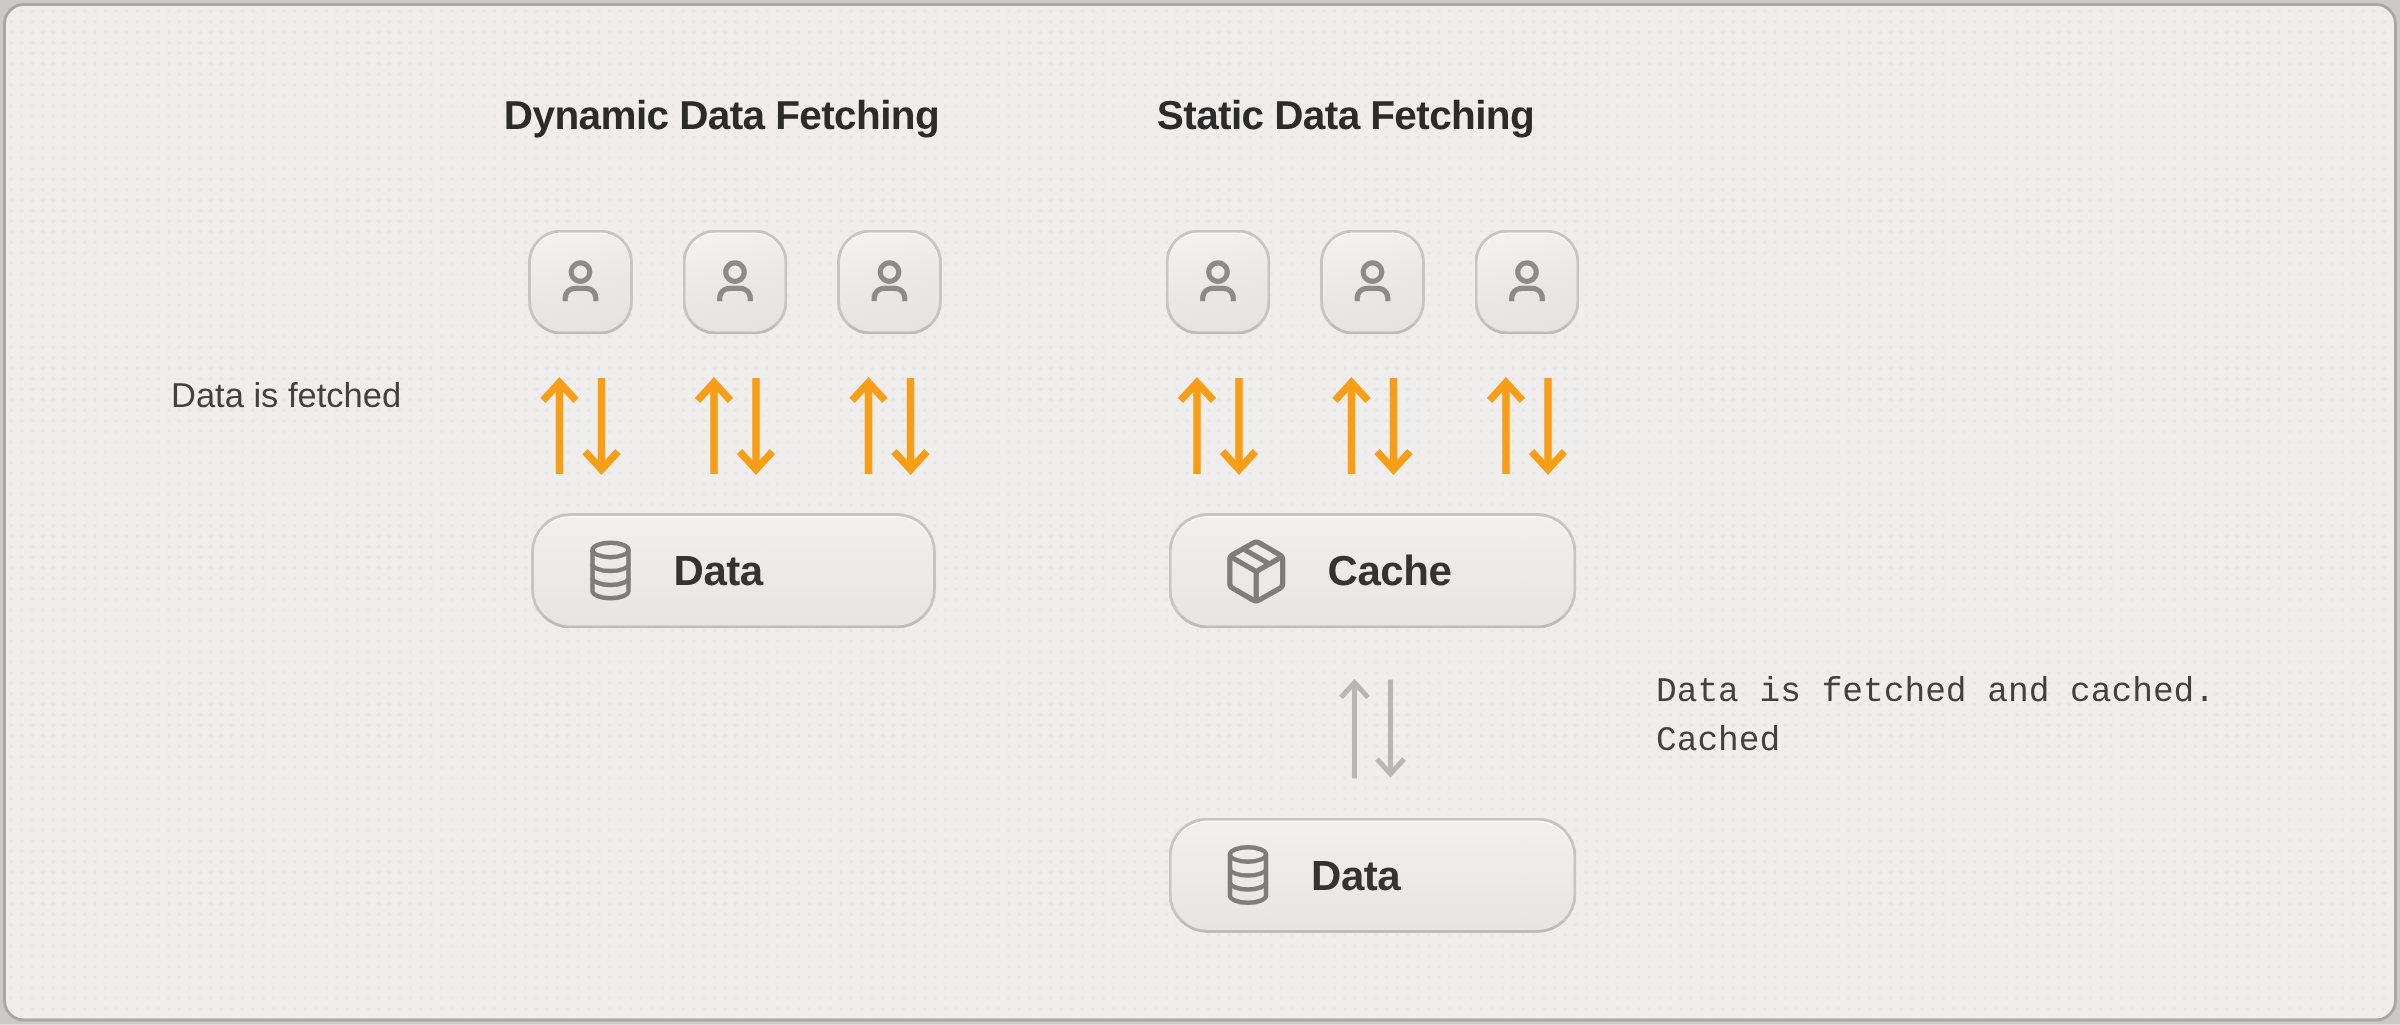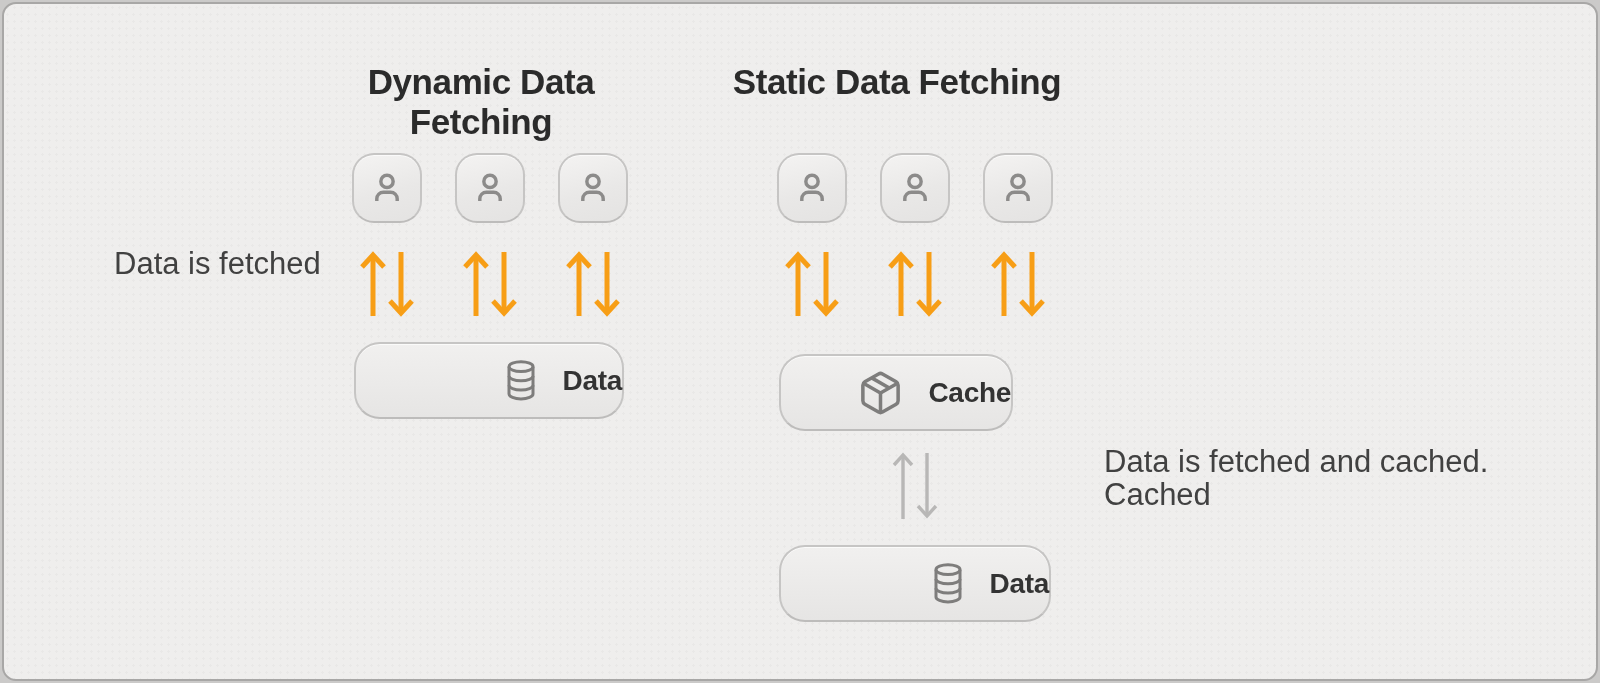--- a/index.html
+++ b/index.html
@@ -26,21 +26,21 @@
     position:absolute;inset:2px;
     background:var(--card_bg);
     background-image:radial-gradient(rgba(0,0,0,0.022) 1px, transparent 1.2px);
     background-size:7px 7px;
     border:2px solid var(--card_border);
     border-radius:14px;
   }
   .title{
     position:absolute;top:58px;width:340px;
     text-align:center;
-    font-size:35px;font-weight:bold;letter-spacing:-0.4px;
+    font-size:27px;font-weight:bold;letter-spacing:-0.4px;
     color:var(--title_color);
   }
   .t-left{left:307px;}
   .t-right{left:723px;}
 
   .tile{
     position:absolute;top:149px;width:70px;height:70px;
     border-radius:22px;
     border:2px solid var(--box_border);
     border-bottom-color:#BDBCBB;
@@ -60,36 +60,35 @@
   .box{
     position:absolute;height:77px;
     border-radius:26px;
     border:2px solid var(--box_border);
     border-bottom-color:#BDBCBB;
     background:linear-gradient(180deg,#F1F0EF 0%,#E6E5E4 100%);
     box-shadow:inset 0 1px 0 rgba(255,255,255,0.7);
     display:flex;align-items:center;
     padding-left:33px;gap:24px;
     color:var(--icon_stroke);
-    justify-content:flex-end;
   }
   .box-data-left{left:350px;top:338px;width:270px;}
-  .box-cache{left:775px;top:350px;width:234px;}
+  .box-cache{left:775px;top:338px;width:272px;}
   .box-data-right{left:775px;top:541px;width:272px;}
   .box-label{
     font-size:28px;font-weight:bold;letter-spacing:-0.3px;
     color:var(--label_color);
   }
   .caption{
     position:absolute;
-    font-size:31px;line-height:33px;
+    font-size:23px;line-height:33px;
     color:var(--caption_color);
   }
   .cap-left{left:110px;top:243px;width:230px;}
-  .cap-right{left:1100px;top:441px;width:420px;}
+  .cap-right{left:1100px;top:441px;width:420px;font-family:Liberation Mono, monospace;}
   svg{display:block;}
 </style>
 </head>
 <body>
 
 <div class="canvas">
   <div class="card">
 
     <div class="title t-left">Dynamic Data Fetching</div>
     <div class="title t-right">Static Data Fetching</div>

